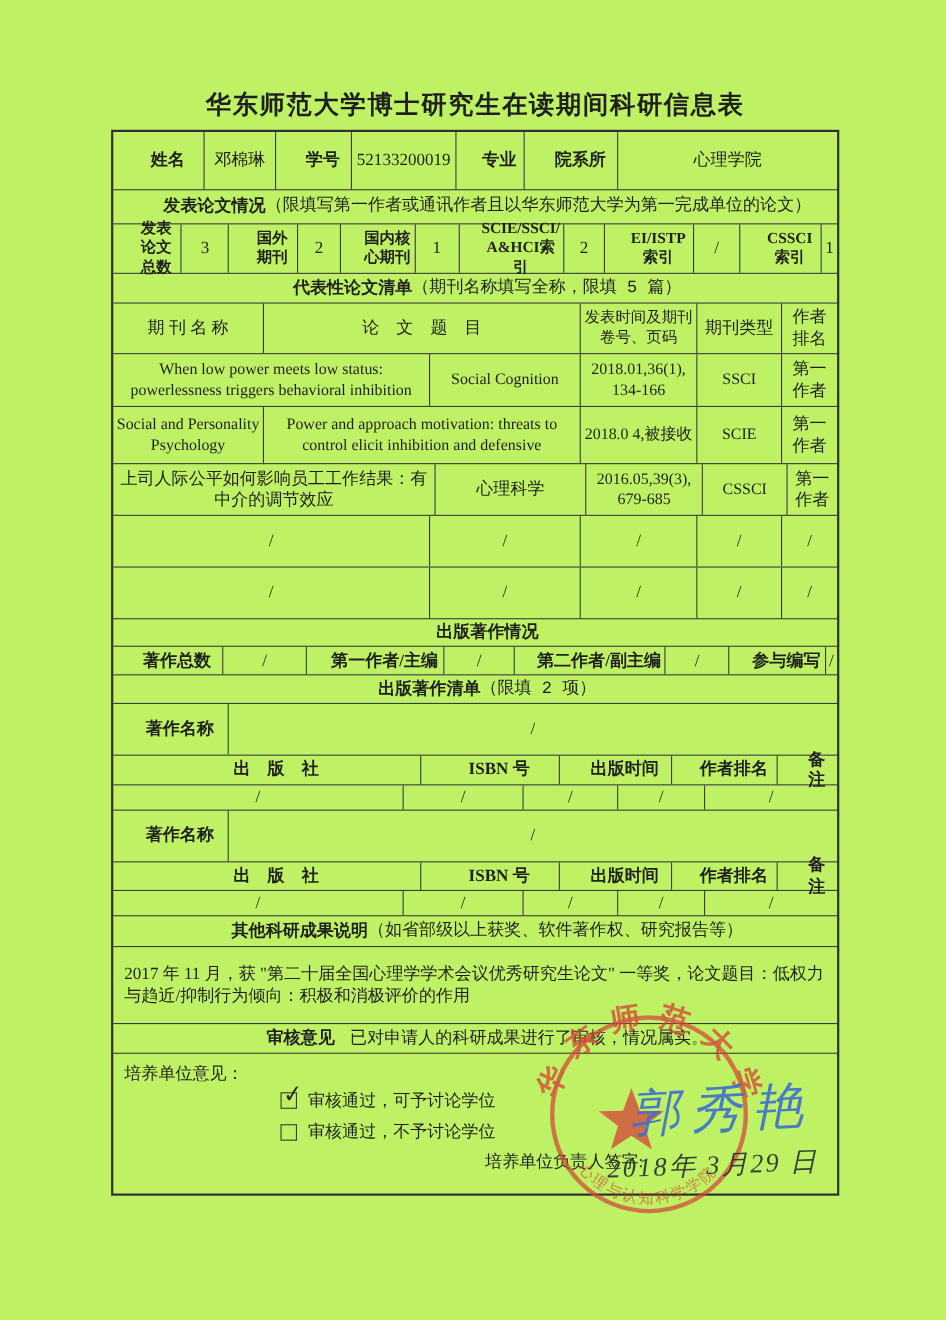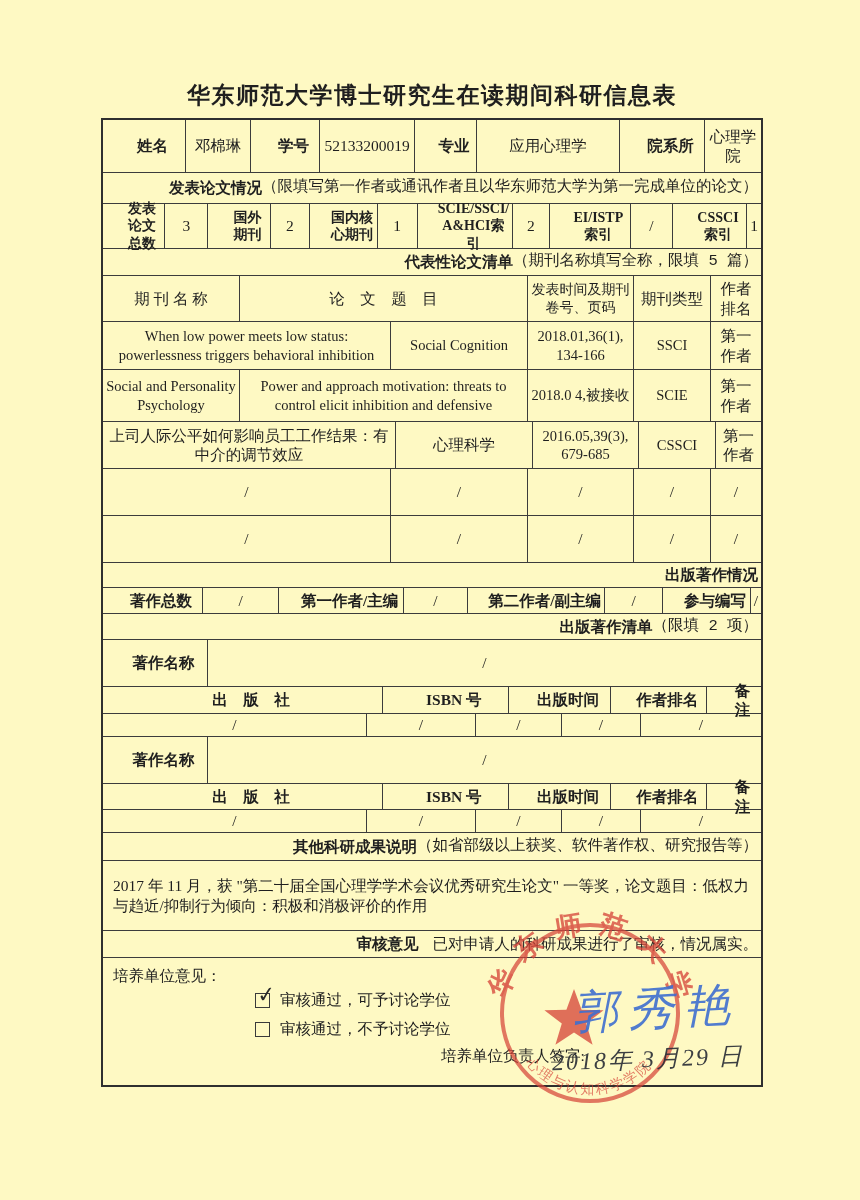--- a/index.html
+++ b/index.html
@@ -1,26 +1,26 @@
 <!DOCTYPE html>
 <html><head>
 <meta charset="utf-8">
 <style>
   html,body{margin:0;padding:0;background:#e8e8e8;}
-  .page{position:relative;width:860px;height:1200px;background:#fef9c3;margin:0 auto;overflow:hidden;
+  .page{position:relative;width:860px;height:1200px;background:#bef264;margin:0 auto;overflow:hidden;
         font-family:"Liberation Serif","DejaVu Serif",serif;color:#1f1f1f;}
   .doc-title{position:absolute;left:101px;top:80px;width:662px;text-align:center;
              font-size:23px;font-weight:bold;letter-spacing:1.5px;}
   .form-table{position:absolute;left:101px;top:118px;width:662px;border:2px solid #2f2f2f;box-sizing:border-box;}
   .band{display:flex;border-top:1px solid #3c3c3c;box-sizing:border-box;align-items:stretch;}
   .band:first-child{border-top:none;}
   .c{border-right:1px solid #3c3c3c;box-sizing:border-box;display:flex;align-items:center;
      justify-content:center;text-align:center;padding:2px 3px;font-size:15.5px;line-height:1.25;}
   .c:last-child{border-right:none;}
-  .left{justify-content:flex-end;text-align:left;}
+  .left{justify-content:center;text-align:left;}
   .b{font-weight:bold;margin-left:17px;}
   .full{flex:1;}
   .note{font-weight:normal;font-family:Liberation Mono, monospace;}
   .sm{font-size:14px;}
   .en{font-size:14.5px;}
   .pad{padding-left:8px;}
   
   .opinion{position:relative;height:128px;font-size:15.5px;}
   .op-label{position:absolute;left:10px;top:8px;}
   .op-row{position:absolute;left:152px;display:flex;align-items:center;gap:10px;}
@@ -43,21 +43,20 @@
   <div class="doc-title">华东师范大学博士研究生在读期间科研信息表</div>
 
   <div class="form-table">
 
     <div class="band" style="height:52px">
       <div class="c b" style="width:66px">姓名</div>
       <div class="c" style="width:65px">邓棉琳</div>
       <div class="c b" style="width:52px">学号</div>
       <div class="c" style="width:95px">52133200019</div>
       <div class="c b" style="width:45px">专业</div>
-      <div class="c" style="width:143px">应用心理学</div>
       <div class="c b" style="width:68px">院系所</div>
       <div class="c full">心理学院</div>
     </div>
 
     <div class="band" style="height:31px">
       <div class="c full left pad">
         <span class="b">发表论文情况</span>
           <span class="note">（限填写第一作者或通讯作者且以华东师范大学为第一完成单位的论文）</span>
       </div>
     </div>

